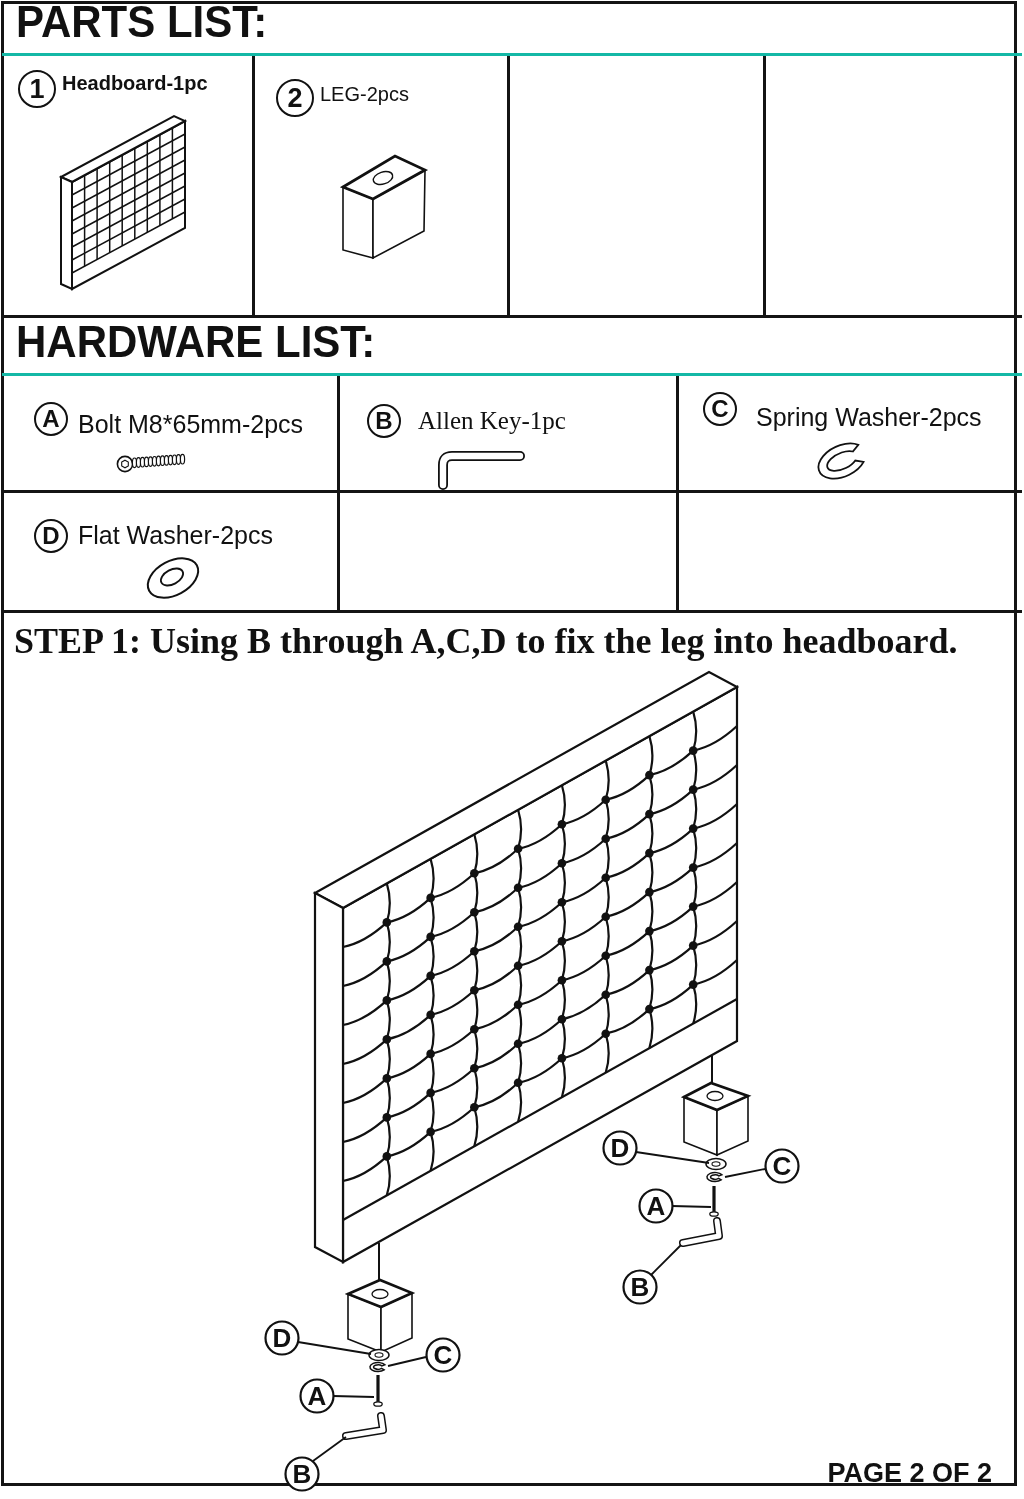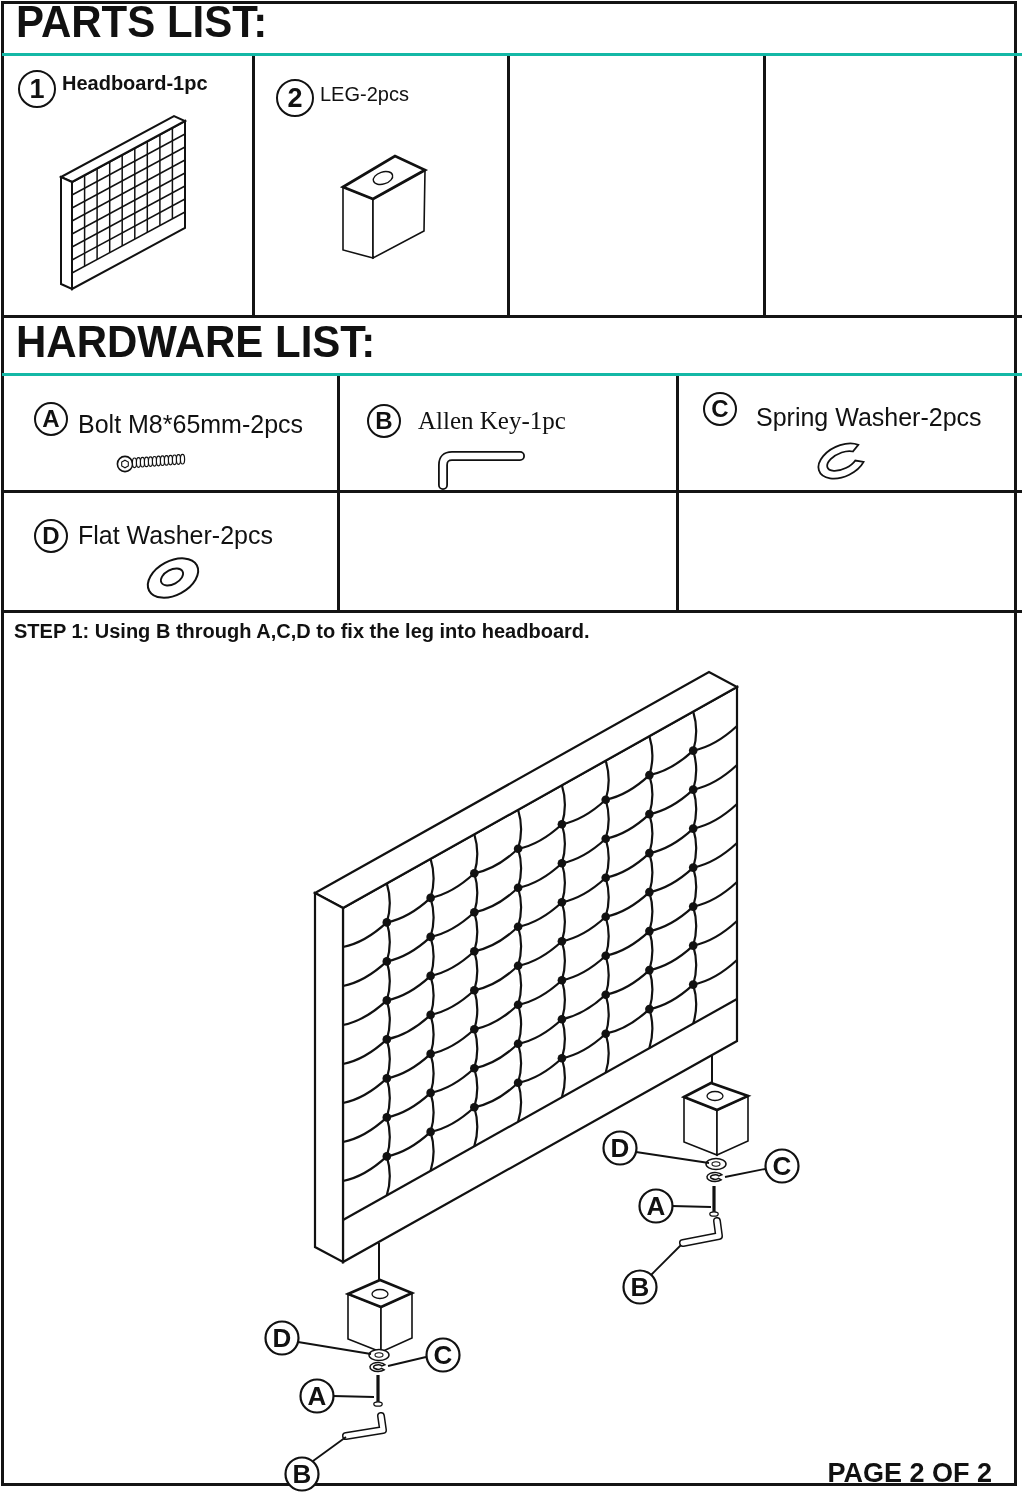--- a/index.html
+++ b/index.html
@@ -21,21 +21,21 @@
          border-bottom:0;}
   .hw-table .cell{border-right:3px solid #141414;border-bottom:3px solid #141414;box-sizing:border-box;}
   .hw-table .cell.lastcol{border-right:none;}
   .badge{position:absolute;border:2.4px solid #111;border-radius:50%;background:#fff;
          text-align:center;font-weight:bold;box-sizing:border-box;z-index:3;}
   .badge.big{width:38px;height:38px;font-size:27px;line-height:34px;}
   .badge.sm{width:34px;height:34px;font-size:24px;line-height:30px;}
   .plabel{position:absolute;font-size:20px;z-index:3;white-space:nowrap;text-align:center;}
   .bold{font-weight:bold;}
   .hlabel{position:absolute;font-size:25px;z-index:3;white-space:nowrap;}
-  .step-title{position:absolute;left:14px;top:620px;font-size:20px;font-weight:bold;z-index:3;}
+  .step-title{position:absolute;left:14px;top:620px;font-size:36px;font-weight:bold;z-index:3;font-family:Liberation Serif, serif;}
   .page-num{position:absolute;right:32px;top:1458px;font-size:27px;font-weight:900;z-index:3;margin-left:28px;}
   #diagram-svg{position:absolute;left:0;top:0;width:1024px;height:1499px;z-index:2;pointer-events:none;}
 </style>
 </head>
 <body>
 
 <div class="page">
   <div class="frame"></div>
 
   <div class="bar bar1">

